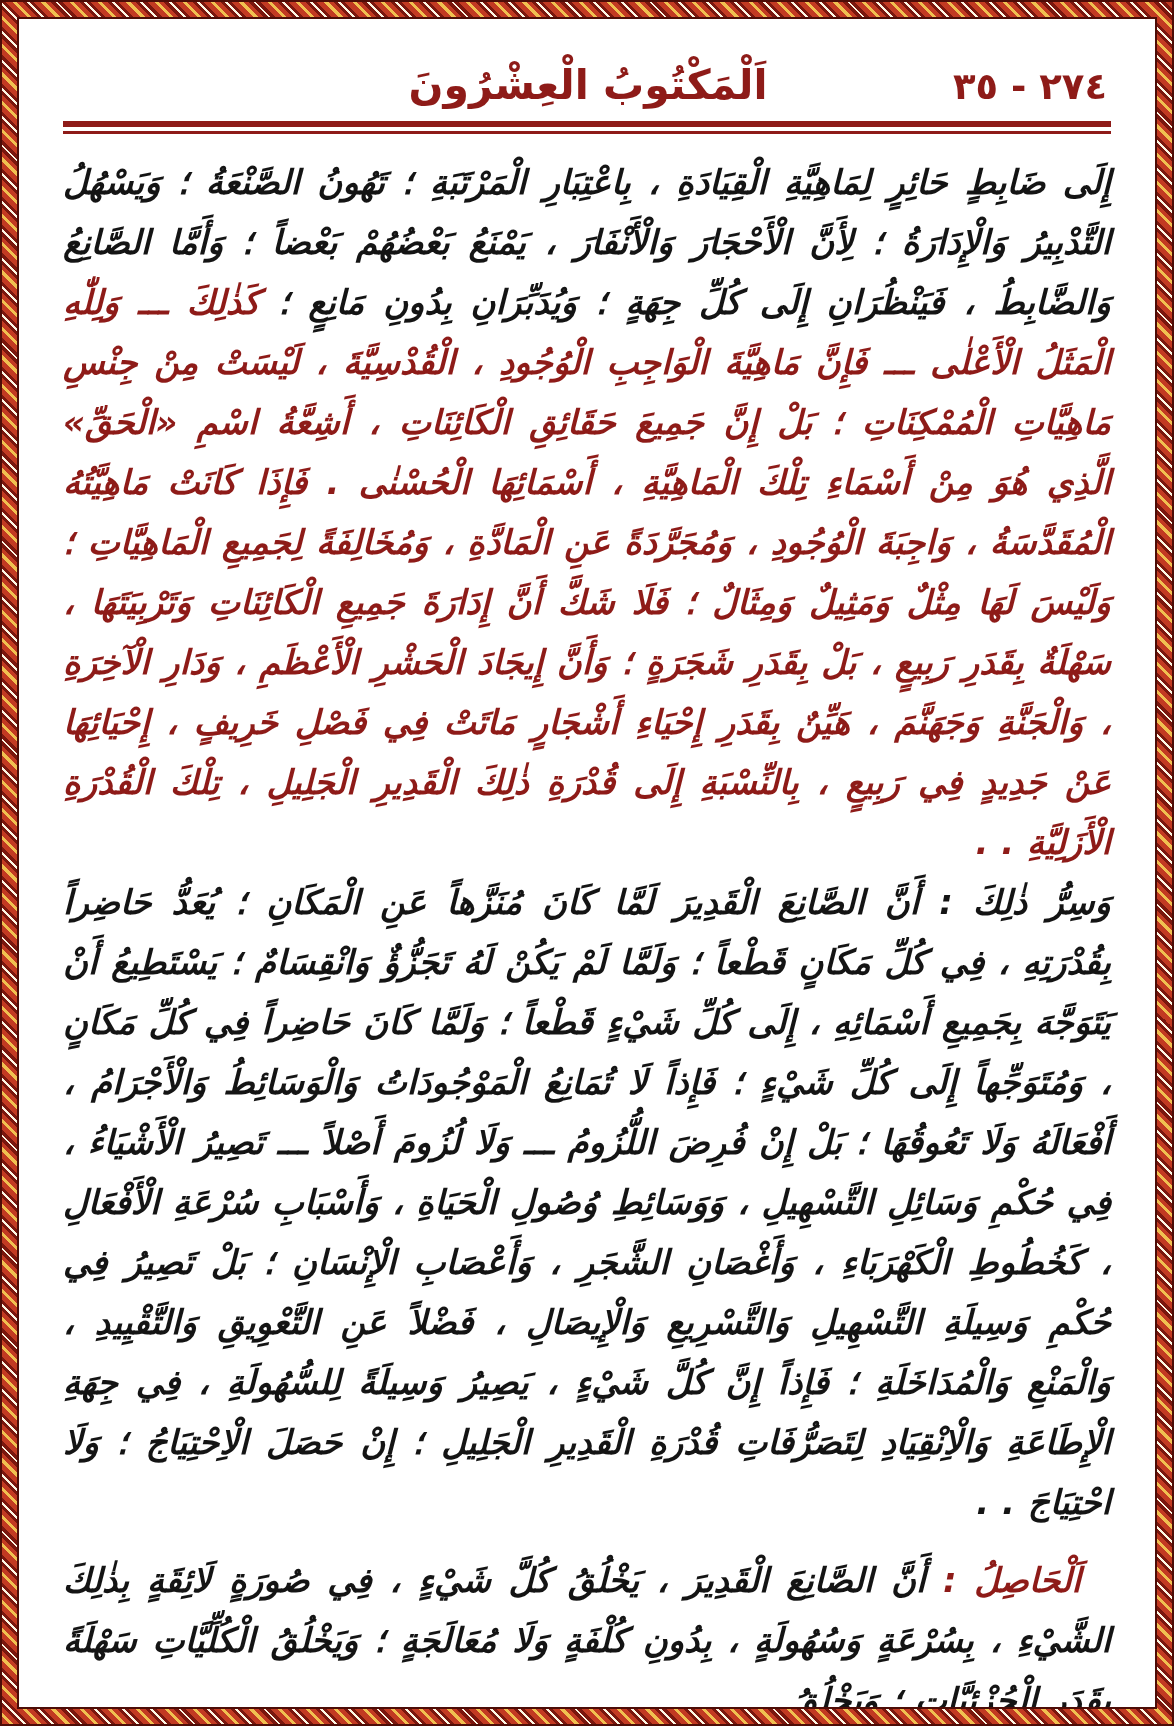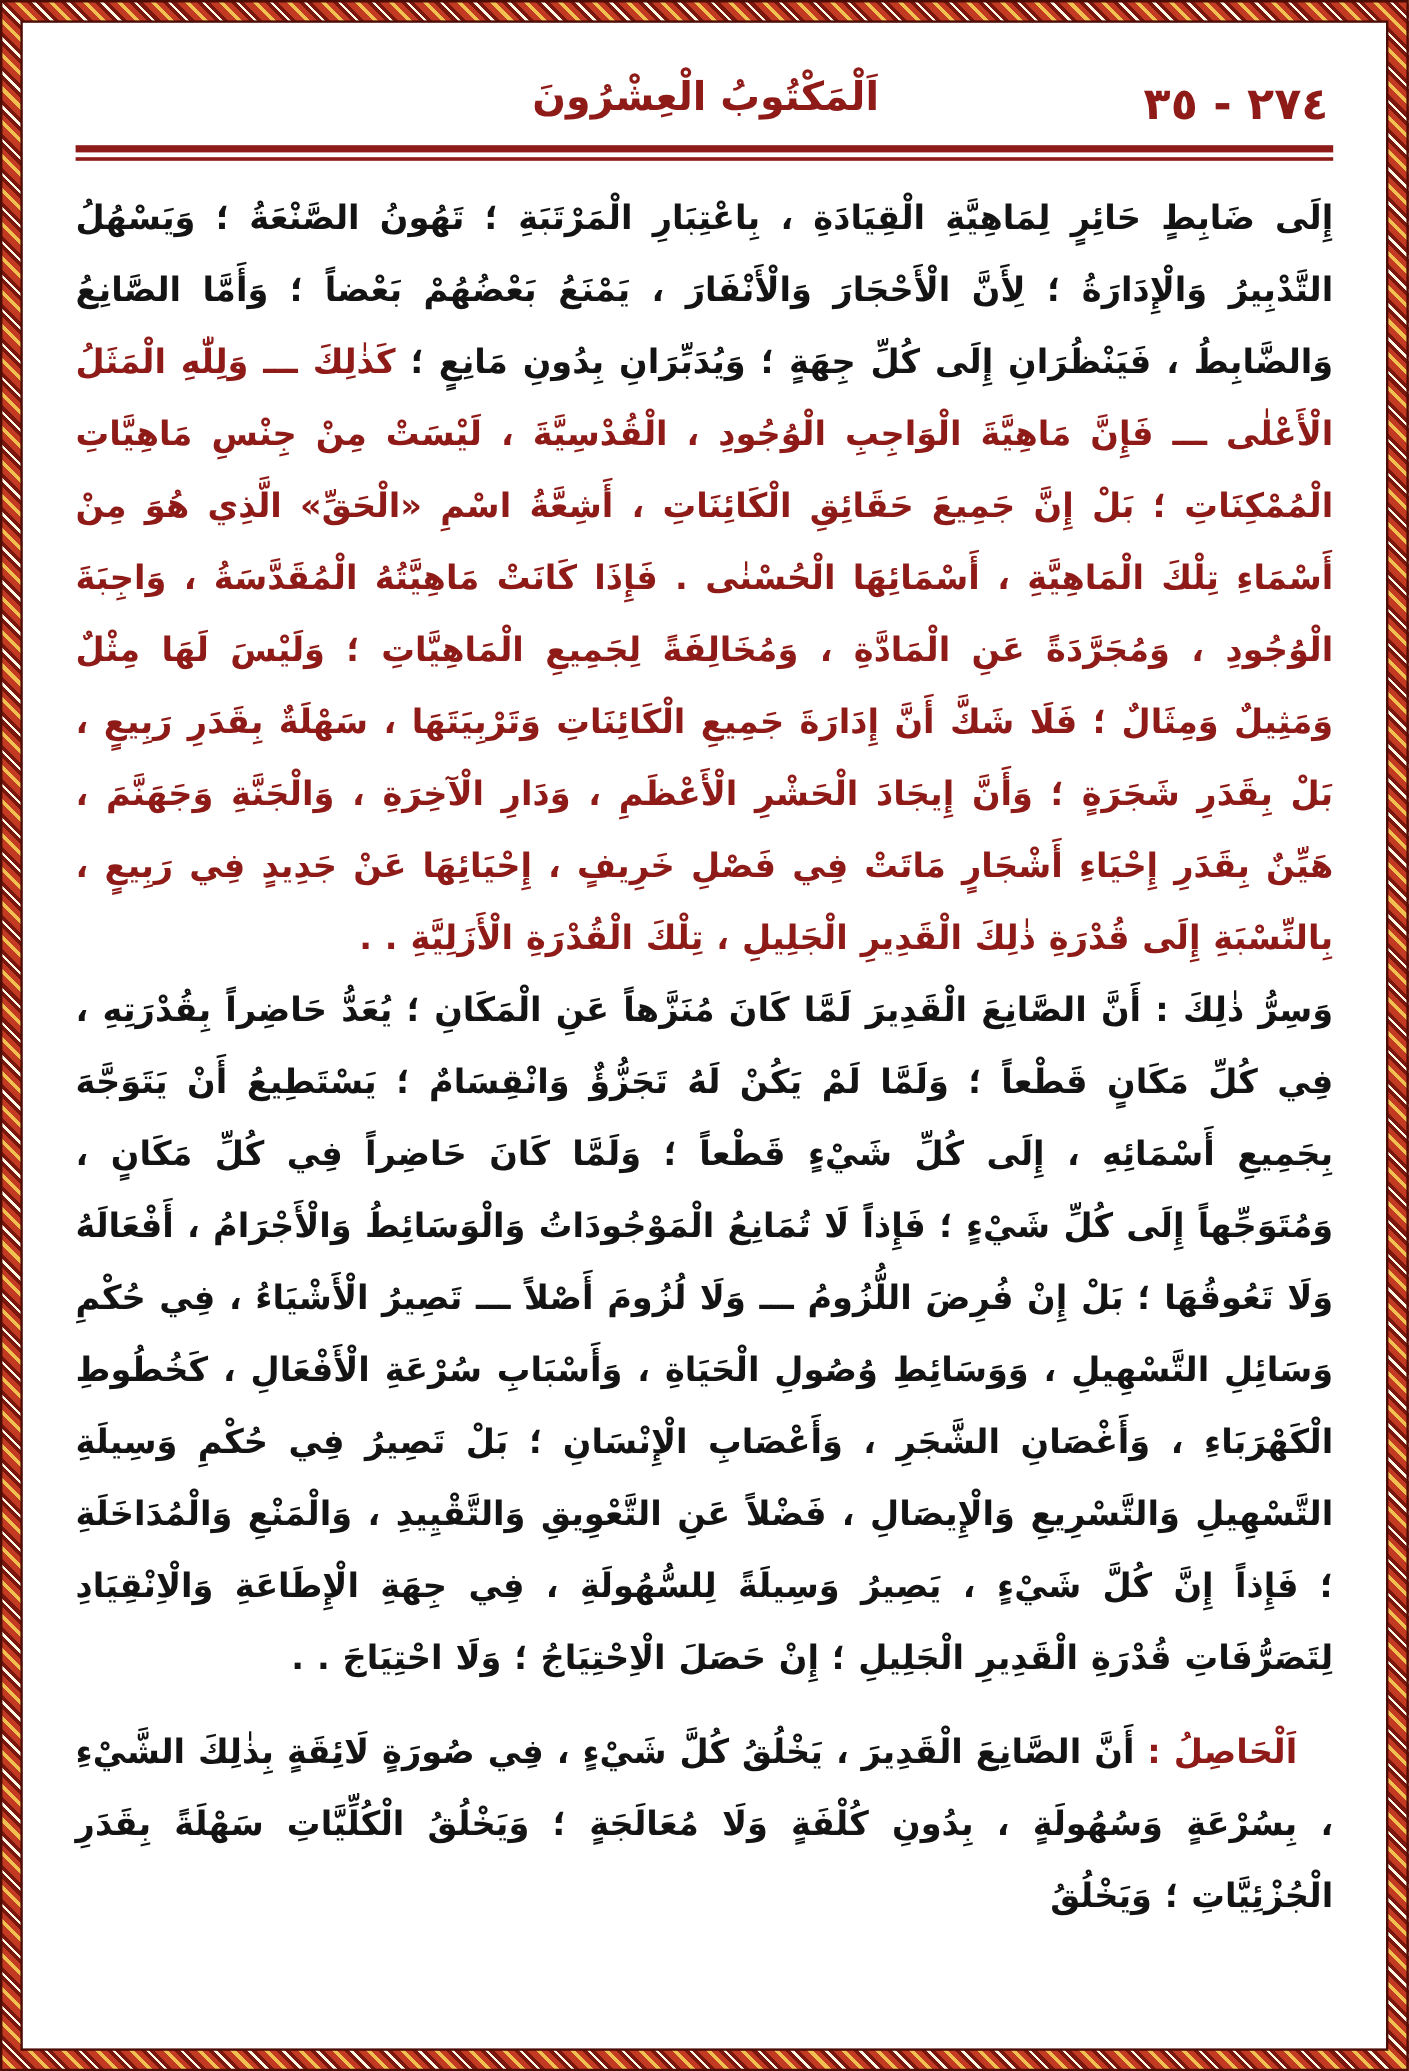--- a/index.html
+++ b/index.html
@@ -34,42 +34,43 @@
     background: #ffffff;
     box-shadow: 0 0 0 2px #4d0d07;
     padding: 26px 44px 20px 44px;
     overflow: hidden;
   }
   .header { position: relative; height: 76px; }
   .title {
     position: absolute;
     left: 2px; right: 0; top: 16px;
     text-align: center;
-    font-size: 33px;
+    font-size: 41px;
     font-weight: bold;
     color: var(--text-red, #8e1b18);
   }
   .pagenum {
     position: absolute;
     right: 4px; top: 20px;
     font-size: 37px;
     font-weight: bold;
     color: var(--text-red, #8e1b18);
   }
   .rule-thick { height: 6px; background: var(--rule-red, #8e1b18); }
   .rule-thin  { height: 3px; background: var(--rule-red, #8e1b18); margin-top: 4px; }
   main { margin-top: 18px; }
   p.para {
     margin: 0;
     text-align: justify;
-    font-size: 28px;
+    font-size: 34px;
     line-height: 60px;
     font-weight: bold;
     color: var(--text-black, #111111);
     word-spacing: 1px;
+    font-style: italic;
   }
   p.indent { text-indent: 30px; }
   .seg-red { color: var(--text-red, #8e1b18); }
   .seg-black { color: var(--text-black, #111111); }
   p.heading-para { margin-top: 28px; }
   p.hasil-para { margin-top: 18px; }
 </style>
 </head>
 <body>
 

